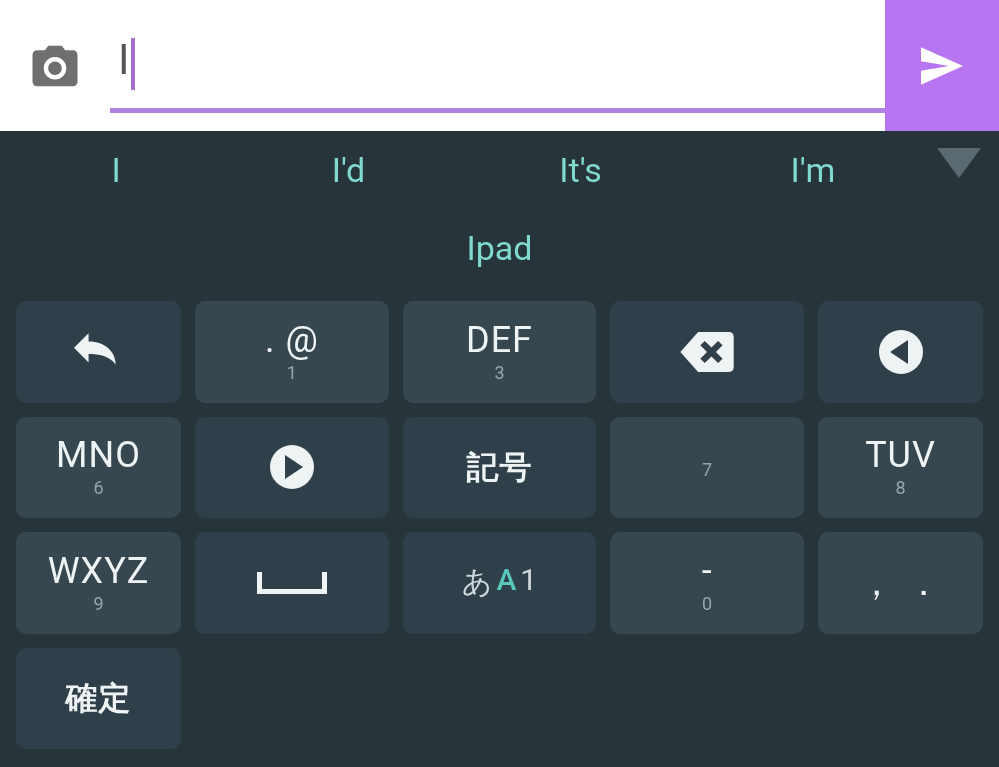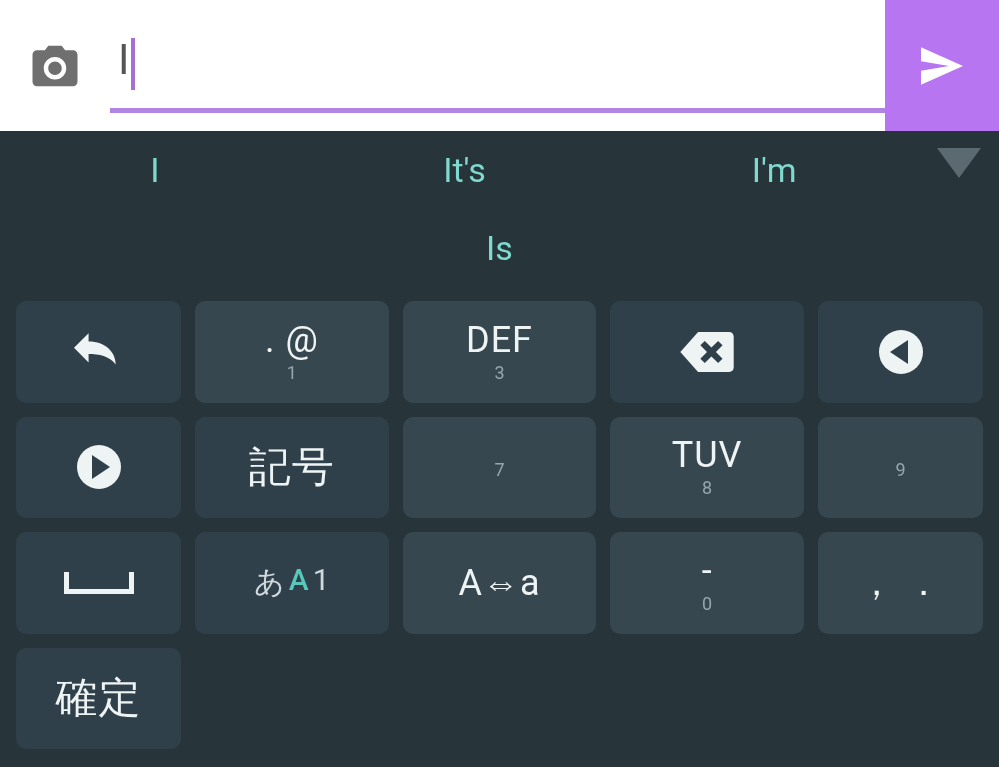--- a/index.html
+++ b/index.html
@@ -144,21 +144,21 @@
     line-height: 1;
     font-weight: 400;
     letter-spacing: 1px;
   }
   .key .sub {
     font-size: 18px;
     color: #97a6ac;
     margin-top: 6px;
     line-height: 1;
   }
-  .key.func .main { font-size: 42px; }
+  .key.func .main { font-size: 32px; font-weight: bold; }
   .key svg { fill: #eef3f4; }
 
   
   .mode-key { display: flex; flex-direction: row; gap: 4px; font-size: 30px; }
   .mode-key span.active { color: #57c8bb; font-weight: 500; }
   .mode-key span { color: #cfd8dc; }
 
   
   .space-glyph {
     width: 70px;
@@ -210,28 +210,29 @@
       <path d="M3 20l18-8L3 4v6l12 2-12 2z"></path>
     </svg>
   </div>
 </div>
 
 <div class="keyboard">
 
   <div class="sugg">
     <div class="sugg-row top">
       <div class="sugg-item">I</div>
+      <div class="sugg-item">I'd</div>
       <div class="sugg-item">It's</div>
       <div class="sugg-item">I'm</div>
     </div>
     <div class="sugg-arrow">
       <div class="tri"></div>
     </div>
     <div class="sugg-row">
-      <div class="sugg-item">Is</div>
+      <div class="sugg-item">Ipad</div>
     </div>
   </div>
 
   <div class="grid">
 
     <div class="key func">
       <svg width="50" height="38" viewBox="0 0 24 18">
         <path d="M7 4V0L0 7l7 7v-4c5 0 10 1 13 5 0-6-5-11-13-11z"></path>
       </svg>
     </div>
@@ -248,54 +249,56 @@
         <path d="M22 0H8L0 9l8 9h14c1.1 0 2-.9 2-2V2c0-1.1-.9-2-2-2z" fill="#eef3f4"></path>
         <path d="M11 4l3 3 3-3 2 2-3 3 3 3-2 2-3-3-3 3-2-2 3-3-3-3z" fill="#30404a"></path>
       </svg>
     </div>
 
     <div class="key func">
       <div class="circ left">
           <div class="arr"></div>
         </div>
     </div>
+    <div class="key">
+      <div class="main">MNO</div>
+      <div class="sub">6</div>
+    </div>
     <div class="key func">
       <div class="circ right">
           <div class="arr"></div>
         </div>
     </div>
 
     <div class="key func">
       <div class="main">記号</div>
     </div>
     <div class="key">
       <div class="sub">7</div>
     </div>
     <div class="key">
       <div class="main">TUV</div>
       <div class="sub">8</div>
     </div>
     <div class="key">
+      <div class="main">WXYZ</div>
       <div class="sub">9</div>
     </div>
     <div class="key func">
       <div class="space-glyph"></div>
     </div>
 
     <div class="key func">
       <div class="mode-key">
         <span>あ</span>
         <span class="active">A</span>
         <span>1</span>
       </div>
     </div>
     <div class="key">
-      <div class="main">A⇔a</div>
-    </div>
-    <div class="key">
       <div class="main">-</div>
       <div class="sub">0</div>
     </div>
     <div class="key">
       <div class="main">，  ．</div>
     </div>
     <div class="key func">
       <div class="main">確定</div>
     </div>
 

